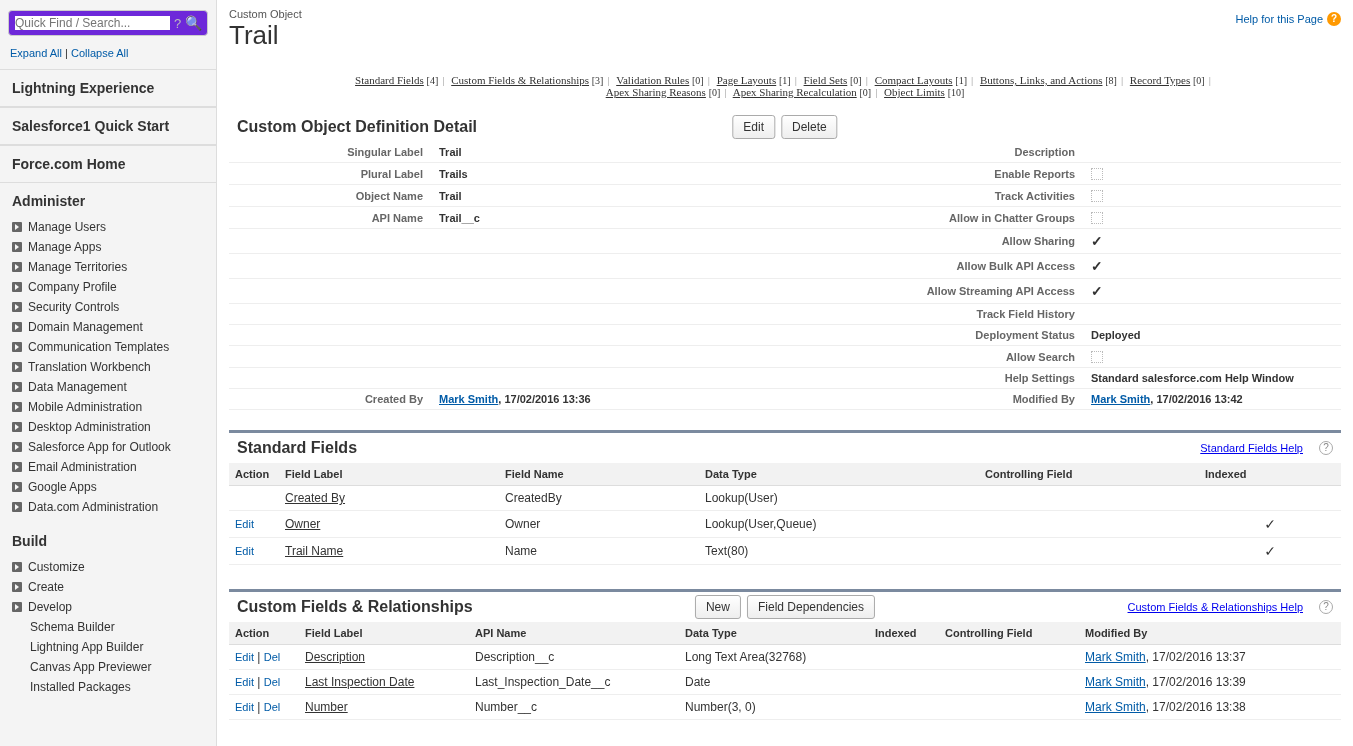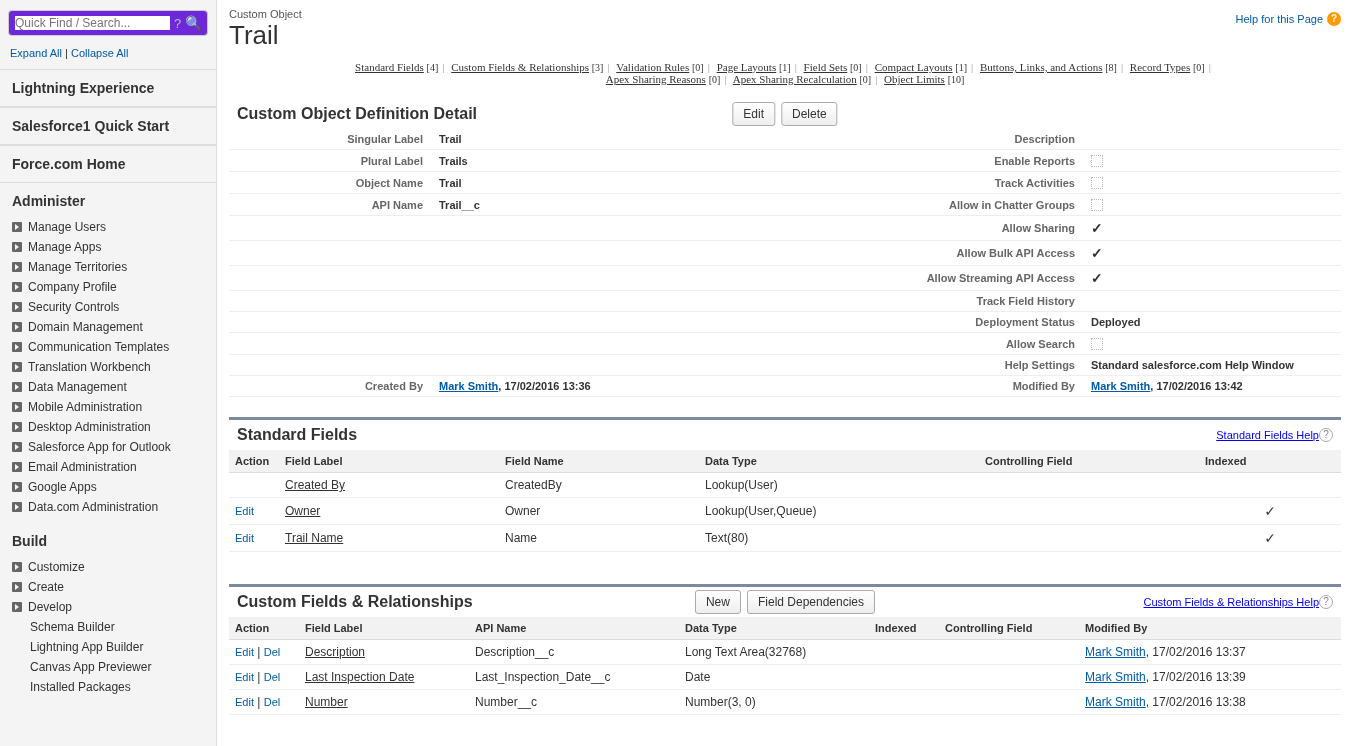--- a/index.html
+++ b/index.html
@@ -17,47 +17,47 @@
 .nav-section { border-top:1px solid #ddd; border-bottom:1px solid #ddd; padding:10px 12px; }
 .nav-section:first-of-type { border-top:none; }
 .nav-header { font-size:14px; font-weight:bold; color:#333; }
 .nav-group { padding:10px 12px 6px; }
 .nav-group-title { font-size:14px; font-weight:bold; margin-bottom:8px; }
 .nav-item { display:flex; align-items:center; padding:3px 0; font-size:12px; cursor:pointer; }
 .nav-item .tree-icon { display:inline-block; width:10px; height:10px; background:#666; margin-right:6px; position:relative; border-radius:1px; }
 .nav-item .tree-icon::after { content:''; position:absolute; left:3px; top:2px; width:0; height:0; border-top:3px solid transparent; border-bottom:3px solid transparent; border-left:4px solid #f4f4f4; }
 .nav-item.indent { padding-left:18px; }
 .main { flex:1; padding:8px 12px; overflow:auto; position:relative; }
-.page-top { display:flex; justify-content:space-between; align-items:flex-start; margin-bottom:4px; }
+.page-top { display:flex; justify-content:space-between; align-items:flex-start; margin-bottom:17px; }
 .obj-type { font-size:11px; color:#555; }
 .obj-title { font-size:26px; font-weight:normal; }
 .help-link { color:#015ba7; font-size:11px; text-decoration:none; display:flex; align-items:center; padding-top:4px;}
 .help-q { display:inline-block; width:14px; height:14px; background:#f90; color:#fff; border-radius:50%; font-size:10px; font-weight:bold; text-align:center; line-height:14px; margin-left:4px; }
 .quick-nav { text-align:center; font-size:11px; padding:6px 0 14px;font-family:Liberation Serif, serif; }
 .quick-nav a { color:#333; text-decoration:underline; }
 .quick-nav .cnt { font-size:10px; }
 .quick-nav .bar { color:#999; margin:0 4px; }
 .section-header { display:flex; align-items:center; padding:6px 8px; position:relative; }
 .section-title { font-size:16px; font-weight:bold; }
 .btn-group { position:absolute; left:50%; transform:translateX(-50%); display:flex; gap:6px; }
 .sf-btn { background:linear-gradient(#fff,#eee); border:1px solid #aaa; border-radius:3px; padding:4px 10px; font-size:12px; cursor:pointer; color:#333; }
-.section-help { margin-left:auto; font-size:11px; color:#015ba7; display:flex; align-items:center; gap:0; }
+.section-help { margin-left:auto; font-size:11px; color:#015ba7; display:flex; align-items:center; gap:16px; }
 .section-help .q { display:inline-block; width:14px; height:14px; border:1px solid #aaa; color:#888; border-radius:50%; font-size:10px; text-align:center; line-height:12px; }
 .divider-top { height:3px; background:#7B8A9F; margin-bottom:0; }
 .detail-tbl { width:100%; border-collapse:collapse; font-size:11px; margin-bottom:20px;font-weight:bold; }
 .detail-tbl td { padding:4px 6px; border-bottom:1px solid #eee; vertical-align:middle; }
 .detail-tbl .lbl { text-align:right; color:#666; width:200px; }
 .detail-tbl .val { padding-left:10px; }
 .detail-tbl .lbl2 { text-align:right; color:#666; width:280px; }
 .detail-tbl .val2 { padding-left:10px; width:260px; }
 .chk { display:inline-block; width:14px; vertical-align:middle; }
 .chk.checked::after { content:"✓"; font-size:14px; color:#333; }
 .chk.empty { width:12px; height:12px; border:1px dotted #bbb; }
 a.user { color:#015ba7; text-decoration:underline; }
-.data-tbl { width:100%; border-collapse:collapse; font-size:12px; margin-bottom:32px; }
+.data-tbl { width:100%; border-collapse:collapse; font-size:12px; margin-bottom:24px; }
 .data-tbl th { background:#f2f2f2; text-align:left; padding:5px 6px; border-bottom:1px solid #ddd; font-weight:bold; font-size:11px; color:#333; }
 .data-tbl td { padding:5px 6px; border-bottom:1px solid #eee; }
 .data-tbl td a { color:#015ba7; text-decoration:underline; }
 .data-tbl td.action a { color:#015ba7; text-decoration:none; font-size:11px; }
 .data-tbl td .lbl-link { color:#333; }
 .data-tbl .check-cell { text-align:center; }
 </style>
 </head>
 <body>
 

